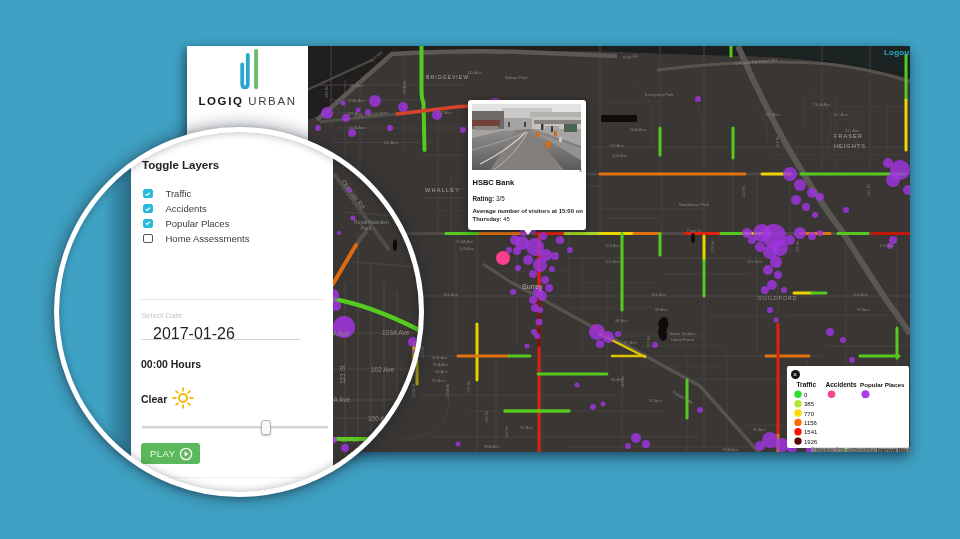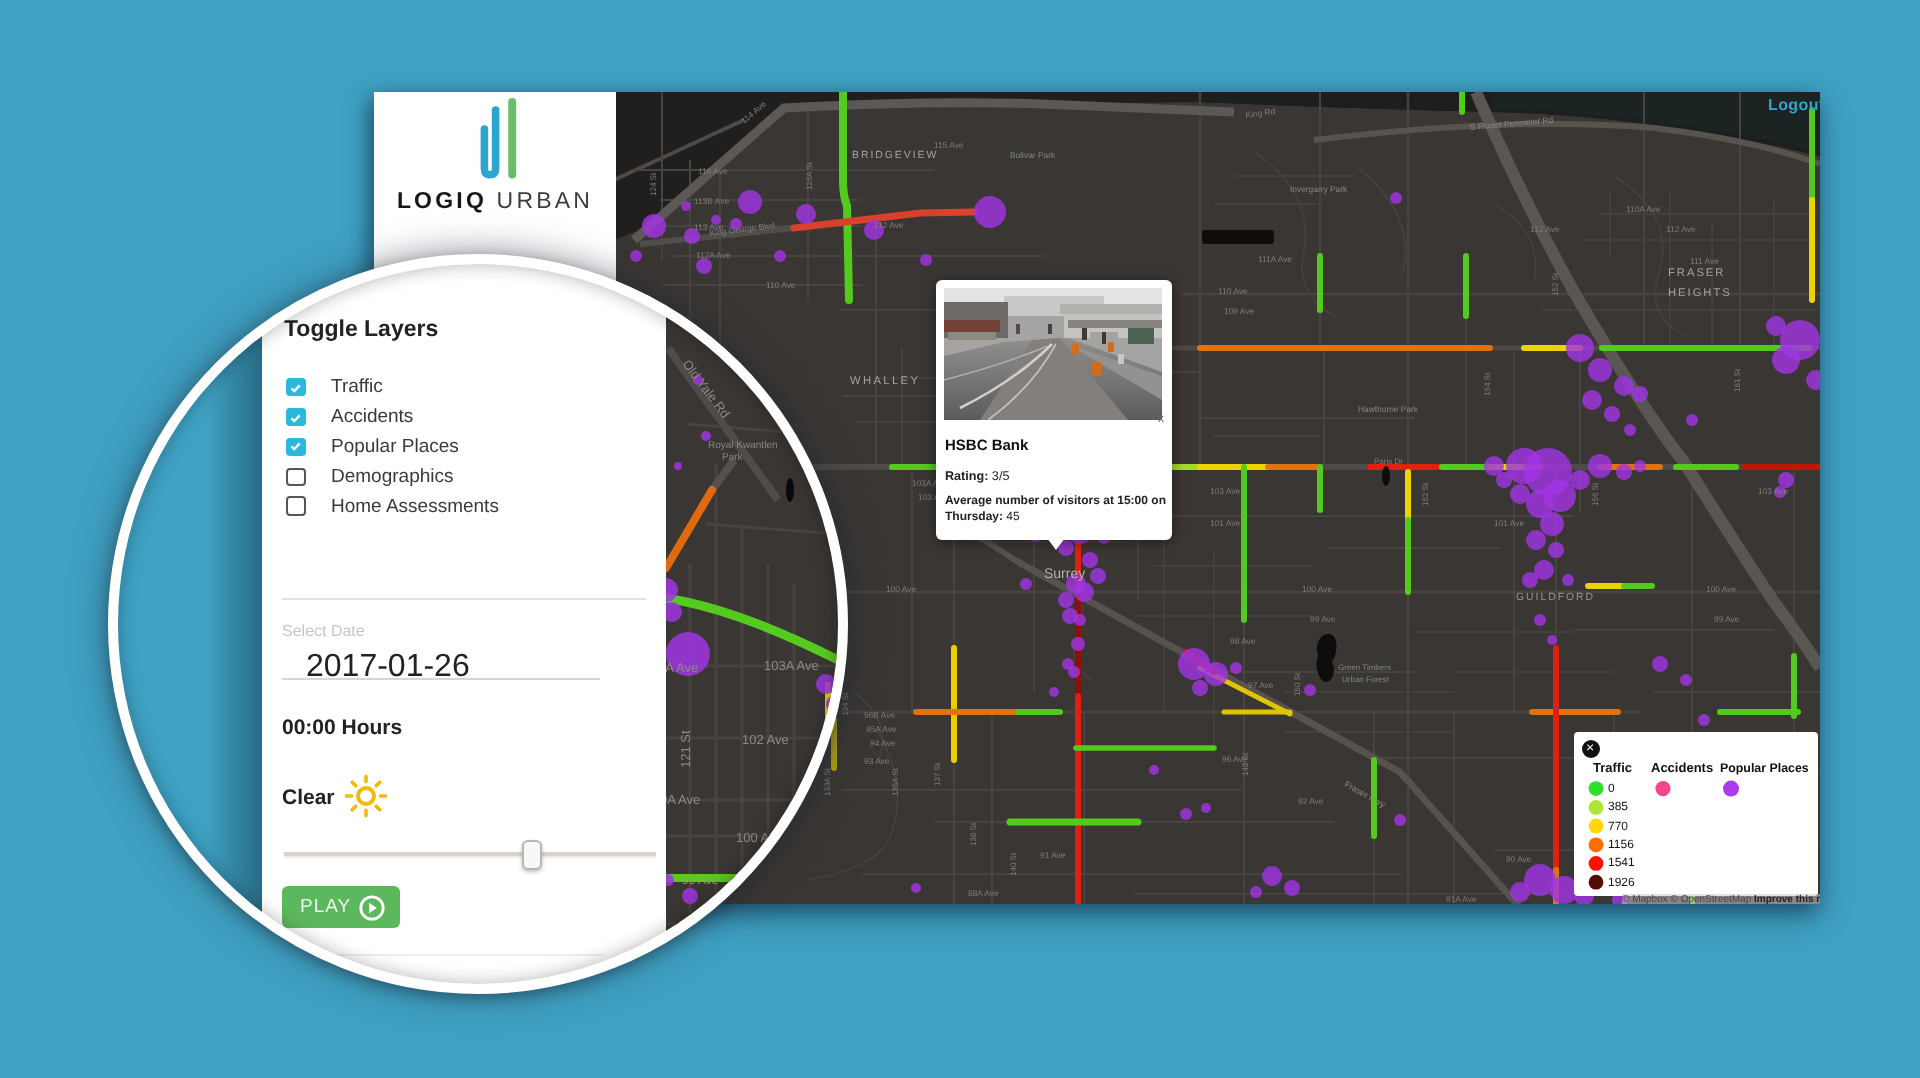--- a/index.html
+++ b/index.html
@@ -359,21 +359,21 @@
         <text x="612" y="207" font-size="4px" transform="rotate(-90 612 207)">156 St</text>
         <text x="645" y="342" font-size="4px" transform="rotate(-90 645 342)">158 St</text>
         <text x="345" y="157" font-size="4px" transform="rotate(-90 345 157)">144 St</text>
         <text x="592" y="102" font-size="4px" transform="rotate(-90 592 102)">152 St</text>
         <text x="683" y="150" font-size="4px" transform="rotate(-90 683 150)">161 St</text>
       </g>
   </svg>
 
   <div class="abs" style="left:697px;top:1.5px;width:30px;color:#2aa9cd;font-size:8px;font-weight:bold;letter-spacing:.2px;">Logout</div>
 
-  <div class="abs" id="popup" style="left:280.5px;top:53.5px;width:118px;height:130px;background:#fff;border-radius:3px;box-shadow:0 1px 7px rgba(0,0,0,.45);margin-top:40px;">
+  <div class="abs" id="popup" style="left:280.5px;top:53.5px;width:118px;height:130px;background:#fff;border-radius:3px;box-shadow:0 1px 7px rgba(0,0,0,.45);">
 
     <svg class="abs" style="left:4.5px;top:4px;" width="109" height="66" viewBox="0 0 109 66">
       <defs>
         <linearGradient id="roadg" x1="0" y1="0" x2="0" y2="1">
           <stop offset="0" stop-color="#908e8c"></stop>
             <stop offset="0.45" stop-color="#7b7977"></stop>
             <stop offset="1" stop-color="#5d5b59"></stop>
         </linearGradient>
       </defs>
       <rect width="109" height="66" fill="#a6a4a2"></rect>
@@ -482,24 +482,20 @@
       <div class="row">
           <span class="cb on">
             <svg width="10" height="10" viewBox="0 0 10 10">
               <path d="M2.3 5.2 L4.2 7 L7.8 3.2" fill="none" stroke="#fff" stroke-width="1.6"></path>
             </svg>
           </span>
           <span class="lb">Popular Places</span>
         </div>
 
 
-      <div class="row">
-          <span class="cb"></span>
-          <span class="lb">Demographics</span>
-        </div>
 
       <div class="row">
           <span class="cb"></span>
           <span class="lb">Home Assessments</span>
         </div>
     </div>
 
     <div class="abs" style="left:10px;top:167px;width:182px;height:1px;background:#e2e2e2;"></div>
 
     <div class="abs" style="left:10px;top:178.5px;font-size:8px;color:#c6c6c6;">Select Date</div>

